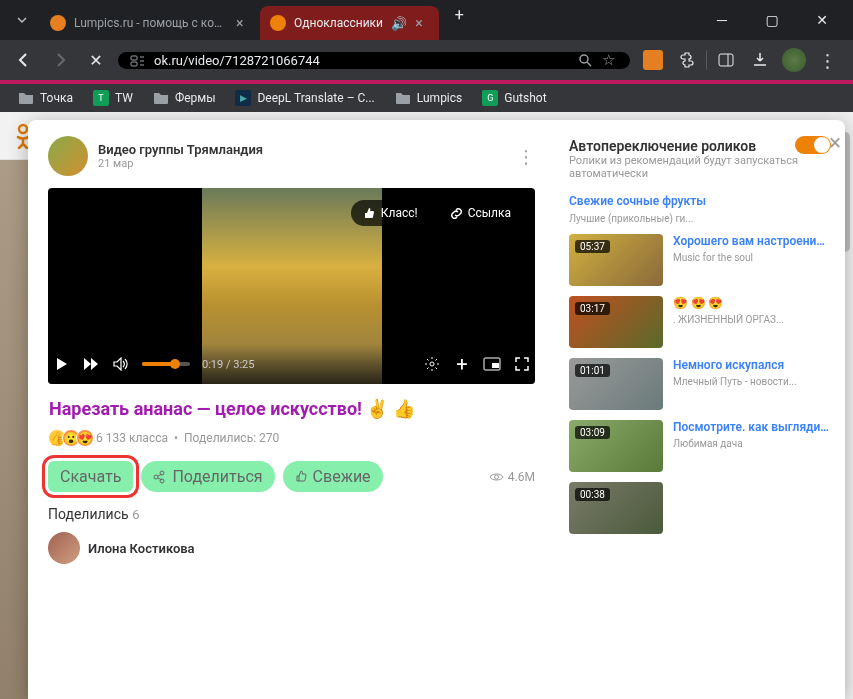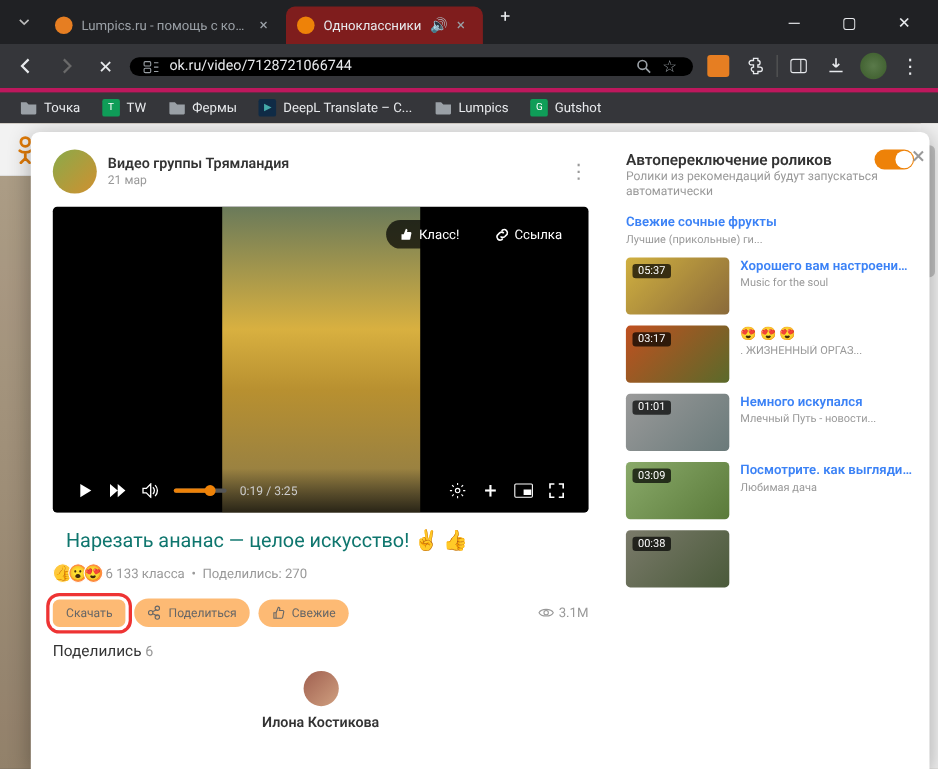--- a/index.html
+++ b/index.html
@@ -55,44 +55,44 @@
 .modal-right { width:290px; padding:16px 14px; overflow:hidden; }
 
 
 .post-head { display:flex; align-items:center; gap:10px; margin-bottom:12px; position:relative; }
 .post-ava { width:40px; height:40px; border-radius:50%; background: linear-gradient(135deg, #8aaa4a, #d09030); }
 .post-author { font-size:13px; font-weight:600; color:#333; cursor:pointer; }
 .post-date { font-size:11px; color:#999; }
 .post-menu { margin-left:auto; color:#999; cursor:pointer; font-size:18px; }
 
 
-.video-player { position:relative; width:100%; height:278px; background:#000; border-radius:4px; overflow:hidden; }
+.video-player { position:relative; width:100%; height:196px; background:#000; border-radius:4px; overflow:hidden; }
 .video-frame { position:absolute; left:50%; top:0; transform:translateX(-50%); width:180px; height:100%; background: linear-gradient(180deg, #6a7a5a 0%, #d8b040 40%, #b89030 60%, #8a7a4a 100%); }
 .video-overlay-btns { position:absolute; top:12px; right:12px; display:flex; gap:8px; }
 .vob { background:rgba(0,0,0,0.7); color:#fff; border-radius:16px; padding:6px 12px; font-size:12px; display:flex; align-items:center; gap:5px; cursor:pointer; }
-.video-controls { position:absolute; bottom:0; left:0; right:0; height:40px; display:flex; align-items:center; padding:0 20px; gap:12px; color:#fff; background: linear-gradient(180deg, transparent, rgba(0,0,0,0.7)); }
+.video-controls { position:absolute; bottom:0; left:0; right:0; height:40px; display:flex; align-items:center; padding:0 4px; gap:12px; color:#fff; background: linear-gradient(180deg, transparent, rgba(0,0,0,0.7)); }
 .vc-btn { width:18px; height:18px; cursor:pointer; display:flex; align-items:center; justify-content:center; }
 .vc-progress { flex:0 0 48px; height:4px; background:#555; border-radius:2px; position:relative; }
 .vc-progress-fill { position:absolute; left:0; top:0; bottom:0; width:70%; background:#ee8208; border-radius:2px; }
 .vc-knob { position:absolute; right:-4px; top:-3px; width:10px; height:10px; border-radius:50%; background:#ee8208; }
 .vc-time { font-size:11px; color:#ccc; }
 .vc-spacer { flex:1; }
 
 
-.video-title { font-size:18px; font-weight:400; margin:14px 12px 10px; color:#0f766e; }
+.video-title { font-size:18px; font-weight:700; margin:14px 1px 10px; color:#a21caf; }
 .reactions { display:flex; align-items:center; gap:6px; font-size:12px; color:#999; }
 .react-icons { display:flex; }
 .react-emoji { width:18px; height:18px; border-radius:50%; margin-right:-4px; border:1px solid #fff; font-size:13px; line-height:18px; text-align:center; }
 .action-row { display:flex; align-items:center; gap:8px; margin:14px 0; }
-.action-btn { padding:6px 12px; border-radius:16px; font-size:11px; color:#666; display:flex; align-items:center; gap:5px; cursor:pointer; background:#fdba74; }
+.action-btn { padding:6px 12px; border-radius:16px; font-size:16px; color:#666; display:flex; align-items:center; gap:5px; cursor:pointer; background:#86efac; }
 .download-btn { border-radius:6px; box-shadow: 0 0 0 3px #fff, 0 0 0 6px #e33; cursor:pointer; }
 .views { margin-left:auto; font-size:12px; color:#999; display:flex; gap:4px; align-items:center; }
 .comments-head { font-size:14px; color:#333; margin-top:6px; }
 .comments-head .count { color:#999; font-size:13px; }
-.comment-item { display:flex; align-items:center; gap:8px; margin-top:10px;flex-direction:column; }
+.comment-item { display:flex; align-items:center; gap:8px; margin-top:10px; }
 .comment-ava { width:32px; height:32px; border-radius:50%; background: linear-gradient(135deg, #a06050, #d0a080); }
 .comment-name { font-size:13px; font-weight:600; color:#333; }
 
 
 .autoplay-row { display:flex; align-items:flex-end; justify-content:space-between; margin-bottom:0; }
 .autoplay-label { font-size:14px; font-weight:600; color:#333; }
 .toggle { width:36px; height:18px; background:#ee8208; border-radius:10px; position:relative; cursor:pointer; }
 .toggle-knob { position:absolute; width:16px; height:16px; background:#fff; border-radius:50%; top:1px; right:1px; }
 .autoplay-desc { font-size:11px; color:#999; margin-bottom:14px; }
 .rec-item { display:flex; gap:10px; margin-bottom:10px; cursor:pointer; }
@@ -413,21 +413,21 @@
           <svg width="13" height="13" viewBox="0 0 13 13">
               <path d="M4 6V11H2V6H4zM4 6l2-5c1 0 2 1 1 3h3a1 1 0 0 1 1 1l-1 5a1 1 0 0 1-1 1H4" stroke="#666" fill="none"></path>
             </svg>
           <span>Свежие</span>
         </div>
         <div class="views">
           <svg width="15" height="10" viewBox="0 0 15 10">
               <path d="M1 5c2-4 11-4 13 0-2 4-11 4-13 0z" stroke="#999" fill="none"></path>
               <circle cx="7.5" cy="5" r="2" stroke="#999" fill="none"></circle>
             </svg>
-          <span>3.1M</span>
+          <span>4.6M</span>
         </div>
       </div>
 
       <div class="comments-head">
         <span>Поделились</span> <span class="count">6</span>
       </div>
       <div class="comment-item">
         <div class="comment-ava"></div>
         <div class="comment-name">Илона Костикова</div>
       </div>

